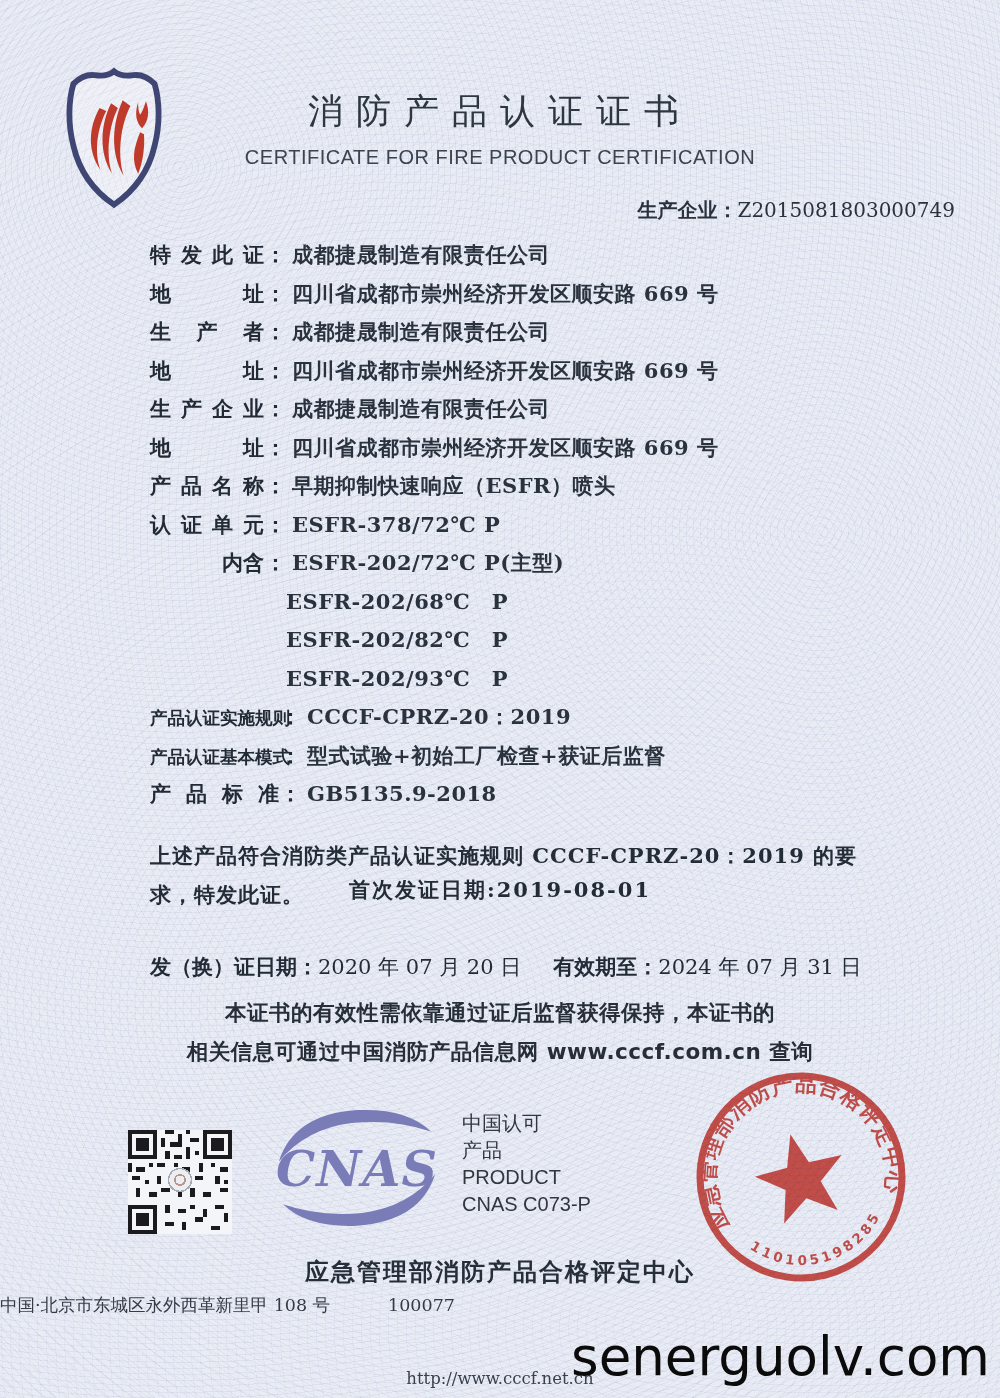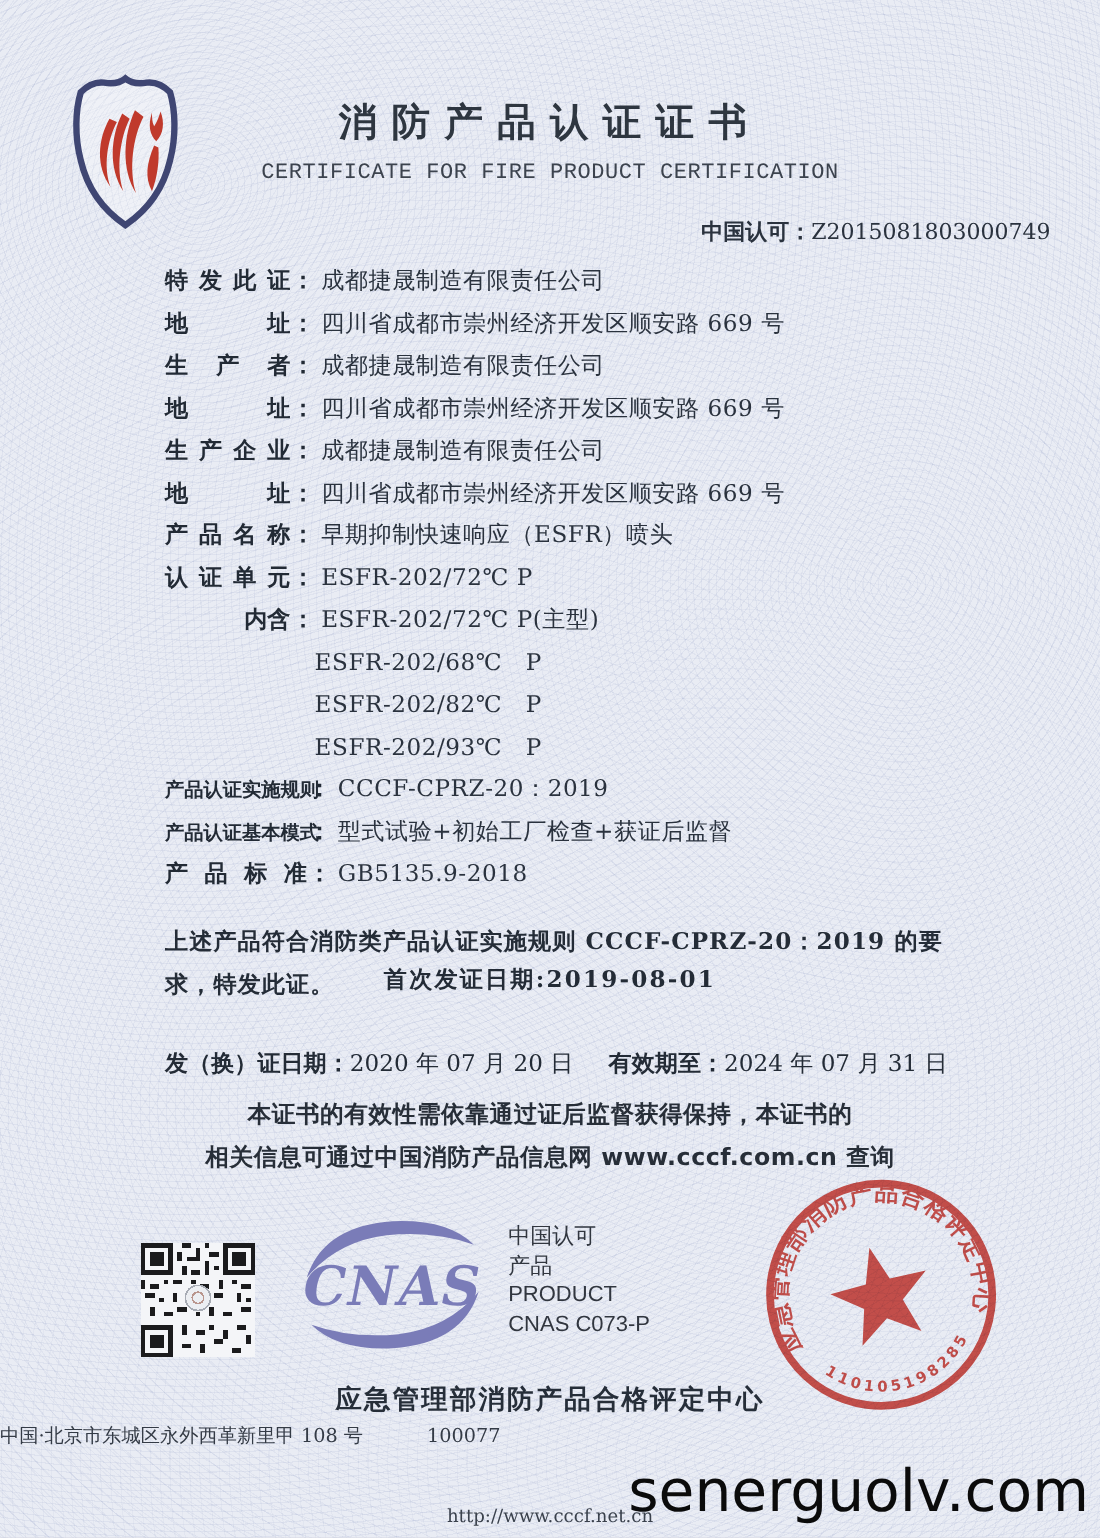--- a/index.html
+++ b/index.html
@@ -12,37 +12,37 @@
       repeating-radial-gradient(circle at 82% 38%, rgba(128,142,188,.09) 0 1px, transparent 1px 7px),
       repeating-radial-gradient(circle at 40% 72%, rgba(128,142,188,.09) 0 1px, transparent 1px 8px),
       repeating-radial-gradient(circle at 65% 95%, rgba(128,142,188,.07) 0 1px, transparent 1px 9px);
     font-family:"DejaVu Serif","Liberation Serif",serif;
     color:#2a323e;
   }
   .abs { position:absolute; }
 
   
   #shield { left:56px; top:64px; width:116px; height:148px; }
-  #title { left:0; top:88px; width:100%; text-align:center; font-size:35px; font-weight:bold;
+  #title { left:0; top:88px; width:100%; text-align:center; font-size:35px; font-weight:normal;
            letter-spacing:13px; color:#2e3640; }
   #subtitle { left:0; top:146px; width:100%; text-align:center; font-size:20px; letter-spacing:.5px;
-              color:#3c434e; font-family:Liberation Mono, monospace; }
+              color:#3c434e; font-family:Liberation Sans, sans-serif; }
   #certno { top:197px; right:45px; font-size:20px; }
   #certno .lab { font-weight:bold; }
 
   
   #fields { left:150px; top:236px; width:820px; }
   .row { height:38.5px; display:flex; align-items:baseline; font-size:21px; line-height:38.5px; white-space:nowrap; }
   .lbl { display:inline-block; width:114px; font-weight:bold; color:#222a35;
          text-align:justify; text-align-last:justify; }
   .row.inner .lbl { text-align:right; text-align-last:right; }
   .row.long .lbl { width:129px; }
   .row.long.small .lbl { font-size:17.5px; }
   .colon { font-weight:bold; margin:0 6px 0 1px; color:#222a35; }
-  .val { letter-spacing:.5px; }
+  .val { letter-spacing:.5px;font-weight:bold; }
   .row.cont { padding-left:136px; }
 
   #statement { left:150px; top:836px; width:744px; font-size:21px; font-weight:bold;
                line-height:39px; letter-spacing:1px; color:#242c37; }
   #firstissue { left:0; top:876px; width:100%; text-align:center; font-size:21px;
                 font-weight:bold; letter-spacing:2px; color:#232b36; }
   #daterow { left:150px; top:953px; width:820px; font-size:21px; white-space:nowrap; color:#232b36; }
   #daterow .lab { font-weight:bold; }
   #daterow .gap { display:inline-block; width:32px; }
   .notice { left:0; width:100%; text-align:center; font-size:21.5px; font-weight:700;
@@ -81,21 +81,21 @@
       <path d="M69 36 C58 60 56 91 70 114 C63 92 67 61 77 42 Z"></path>
       <path d="M85 38 C81 50 83 59 89 65 C96 58 97 47 93 37 C91 44 89 48 87 51 C85 47 85 42 85 38 Z"></path>
       <path d="M87 69 C80 86 78 99 85 112 C90 99 92 84 91 71 Z"></path>
     </g>
   </svg>
 
   <div id="title" class="abs">消防产品认证证书</div>
   <div id="subtitle" class="abs">CERTIFICATE FOR FIRE PRODUCT CERTIFICATION</div>
 
   <div id="certno" class="abs">
-    <span class="lab">中国认可：</span><span>Z2015081803000749</span>
+    <span class="lab">生产企业：</span><span>Z2015081803000749</span>
   </div>
 
   <div id="fields" class="abs">
     <div class="row">
         <span class="lbl">特发此证</span>
         <span class="colon">：</span>
         <span class="val">成都捷晟制造有限责任公司</span>
       </div>
     <div class="row">
         <span class="lbl">地址</span>
@@ -123,21 +123,21 @@
         <span class="val">四川省成都市崇州经济开发区顺安路 669 号</span>
       </div>
     <div class="row">
         <span class="lbl">产品名称</span>
         <span class="colon">：</span>
         <span class="val">早期抑制快速响应（ESFR）喷头</span>
       </div>
     <div class="row">
         <span class="lbl">认证单元</span>
         <span class="colon">：</span>
-        <span class="val">ESFR-202/72℃ P</span>
+        <span class="val">ESFR-378/72℃ P</span>
       </div>
     <div class="row inner">
         <span class="lbl">内含</span>
         <span class="colon">：</span>
         <span class="val">ESFR-202/72℃ P(主型)</span>
       </div>
     <div class="row cont">
         <span class="val">ESFR-202/68℃　P</span>
       </div>
     <div class="row cont">

